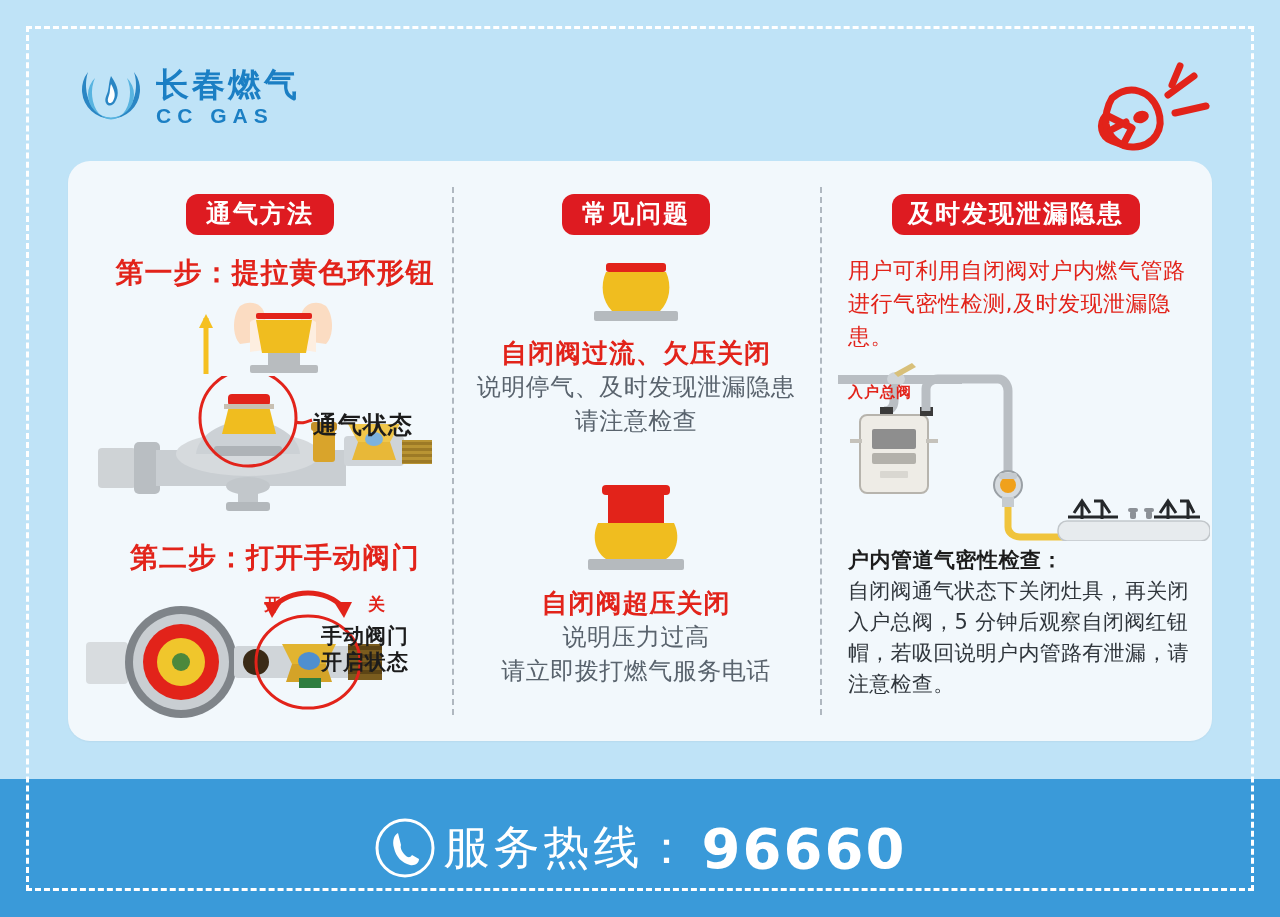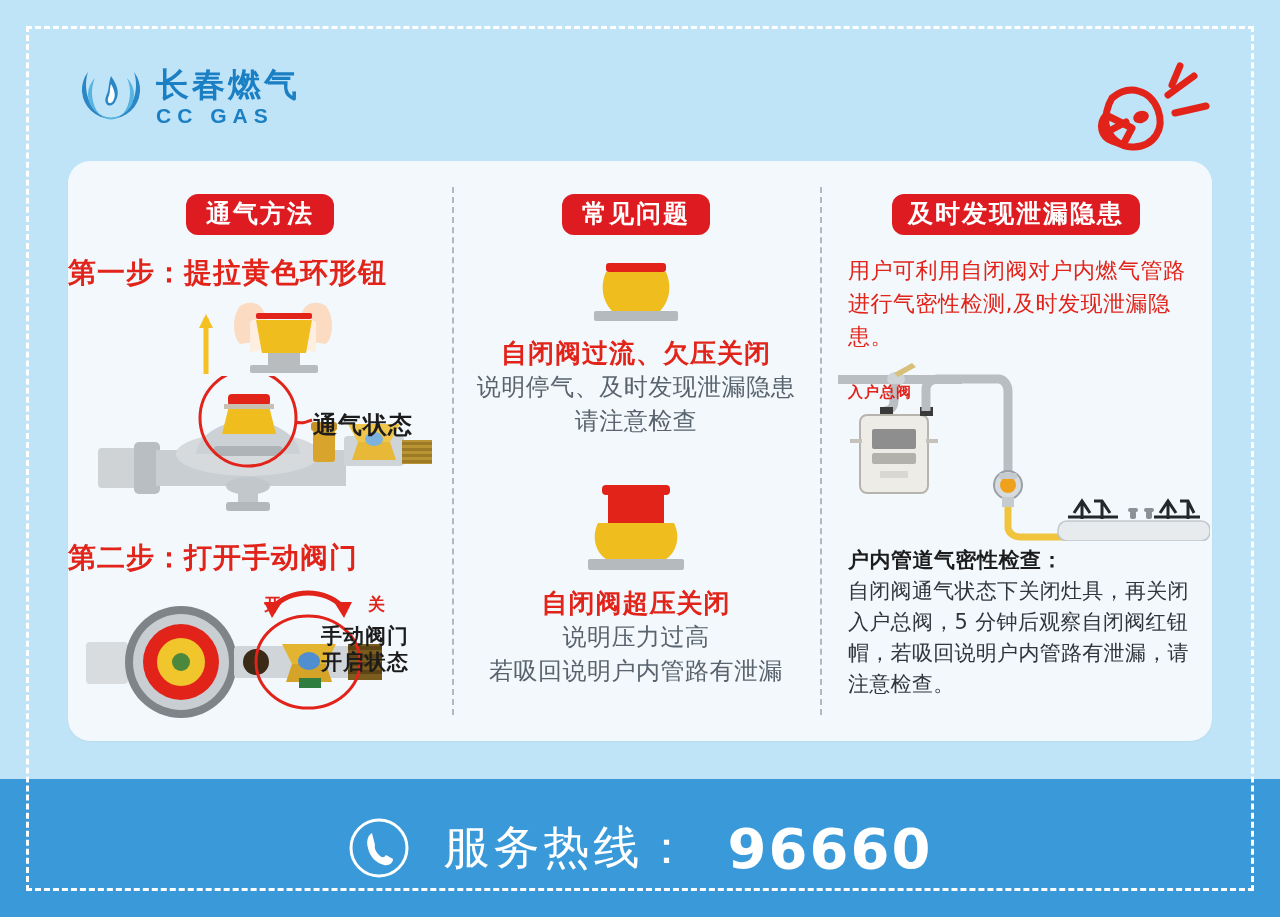--- a/index.html
+++ b/index.html
@@ -61,20 +61,22 @@
     display:inline-block;background:#de1b21;color:#fff;
     font-size:25px;font-weight:700;letter-spacing:2px;
     padding:7px 20px 9px;border-radius:12px;line-height:1;
     font-family:"DejaVu Sans","Liberation Sans",sans-serif;
   }
   .badge.wide{font-size:25px;padding:7px 16px 9px;}
 
   .step-title{
     color:#e2231a;font-size:28px;font-weight:700;letter-spacing:1px;
     font-family:"DejaVu Sans","Liberation Sans",sans-serif;
+    text-align:center;
+    margin-left:15px;
   }
 
   
   .c1-badge{position:absolute;left:0;top:33px;width:384px;text-align:center;}
   .c1-step1{position:absolute;left:0;top:93px;width:384px;}
   .art-hand{position:absolute;left:120px;top:135px;width:190px;height:100px;}
   .art-reg{position:absolute;left:30px;top:215px;width:340px;height:145px;}
   .label-tongqi{
     position:absolute;left:245px;top:248px;font-size:24px;font-weight:700;color:#1c1c1c;
     font-family:"DejaVu Sans","Liberation Sans",sans-serif;letter-spacing:1px;
@@ -110,21 +112,21 @@
   .c3-h{position:absolute;left:28px;top:385px;width:345px;
         color:#1c1c1c;font-size:21px;font-weight:700;letter-spacing:.5px;
         font-family:"DejaVu Sans","Liberation Sans",sans-serif;}
   .c3-body{position:absolute;left:28px;top:415px;width:348px;
            color:#30363c;font-size:21px;line-height:1.48;letter-spacing:.3px;
            font-family:"DejaVu Sans","Liberation Sans",sans-serif;}
 
   
   .footer{position:absolute;left:0;top:779px;width:1280px;height:138px;background:#3a9ad9;}
   .footer-inner{position:absolute;left:0;top:0;width:1280px;height:138px;
-                display:flex;align-items:center;justify-content:center;gap:34px;}
+                display:flex;align-items:center;justify-content:center;gap:8px;}
   .phone-ic{width:62px;height:62px;flex:0 0 auto;}
   .hot-label{color:#ffffff;font-size:46px;letter-spacing:4px;
              font-family:"DejaVu Sans","Liberation Sans",sans-serif;}
   .hot-num{color:#ffffff;font-size:56px;font-weight:700;letter-spacing:2px;
            font-family:"DejaVu Sans","Liberation Sans",sans-serif;}
 </style>
 </head>
 <body>
 
 <div class="poster">
@@ -292,21 +294,21 @@
           <path d="M16 44 L92 44 L84 80 L24 80 Z" fill="#f0bd1f"></path>
           <path d="M16 44 C10 56 12 72 24 80 L24 44 Z" fill="#f0bd1f"></path>
           <path d="M92 44 C98 56 96 72 84 80 L84 44 Z" fill="#f0bd1f"></path>
           <rect x="6" y="80" width="96" height="11" rx="2" fill="#b5babe"></rect>
         </svg>
       </div>
 
       <div class="c2-t2">
         <div class="red-line">自闭阀超压关闭</div>
         <div class="gray-line">说明压力过高</div>
-        <div class="gray-line">若吸回说明户内管路有泄漏</div>
+        <div class="gray-line">请立即拨打燃气服务电话</div>
       </div>
     </div>
 
     <div class="col col3">
 
       <div class="c3-badge">
         <span class="badge wide">及时发现泄漏隐患</span>
       </div>
 
       <div class="c3-intro">用户可利用自闭阀对户内燃气管路进行气密性检测,及时发现泄漏隐患。</div>

